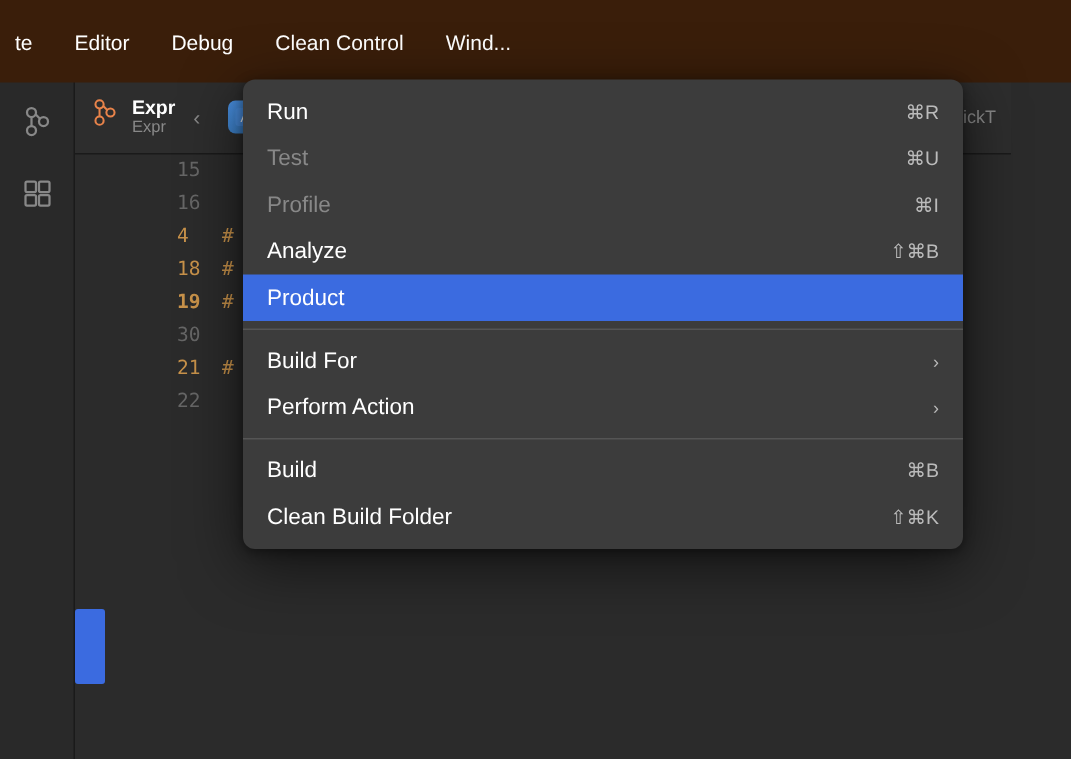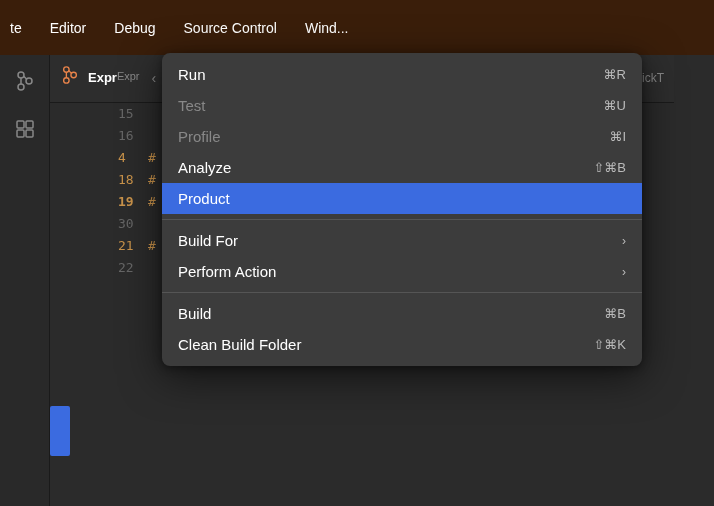--- a/index.html
+++ b/index.html
@@ -193,21 +193,21 @@
   <div class="menubar-item">
     <span>te</span>
   </div>
   <div class="menubar-item">
     <span>Editor</span>
   </div>
   <div class="menubar-item">
     <span>Debug</span>
   </div>
   <div class="menubar-item">
-    <span>Source Control</span>
+    <span>Clean Control</span>
   </div>
   <div class="menubar-item">
     <span>Wind...</span>
   </div>
 </div>
 
 <div class="editor-bg">
 
   <div class="sidebar">
     <div class="sidebar-icon">
@@ -233,21 +233,21 @@
 <div class="nav-bar">
   <div style="color:#e8834a; font-size:18px;">
     <svg width="20" height="20" viewBox="0 0 22 22" fill="none">
       <circle cx="7" cy="5" r="3" stroke="#e8834a" stroke-width="1.5"></circle>
       <circle cx="7" cy="17" r="3" stroke="#e8834a" stroke-width="1.5"></circle>
       <circle cx="15" cy="11" r="3" stroke="#e8834a" stroke-width="1.5"></circle>
       <line x1="7" y1="8" x2="7" y2="14" stroke="#e8834a" stroke-width="1.5"></line>
       <line x1="9.5" y1="6" x2="13" y2="9.5" stroke="#e8834a" stroke-width="1.5"></line>
     </svg>
   </div>
-  <div style="display:flex;flex-direction:row;">
+  <div style="display:flex;flex-direction:column;">
     <span class="nav-title">Expr</span>
     <span class="nav-subtitle">Expr</span>
   </div>
   <div style="margin-left:4px;color:#888;font-size:14px;">‹</div>
 
   <div style="margin-left:10px; display:flex; align-items:center; gap:6px;">
     <div class="app-icon">
       <svg width="14" height="14" viewBox="0 0 14 14" fill="none">
         <rect x="1" y="1" width="12" height="12" rx="2" fill="#4a90e2"></rect>
         <text x="7" y="10" text-anchor="middle" fill="white" font-size="8">A</text>

